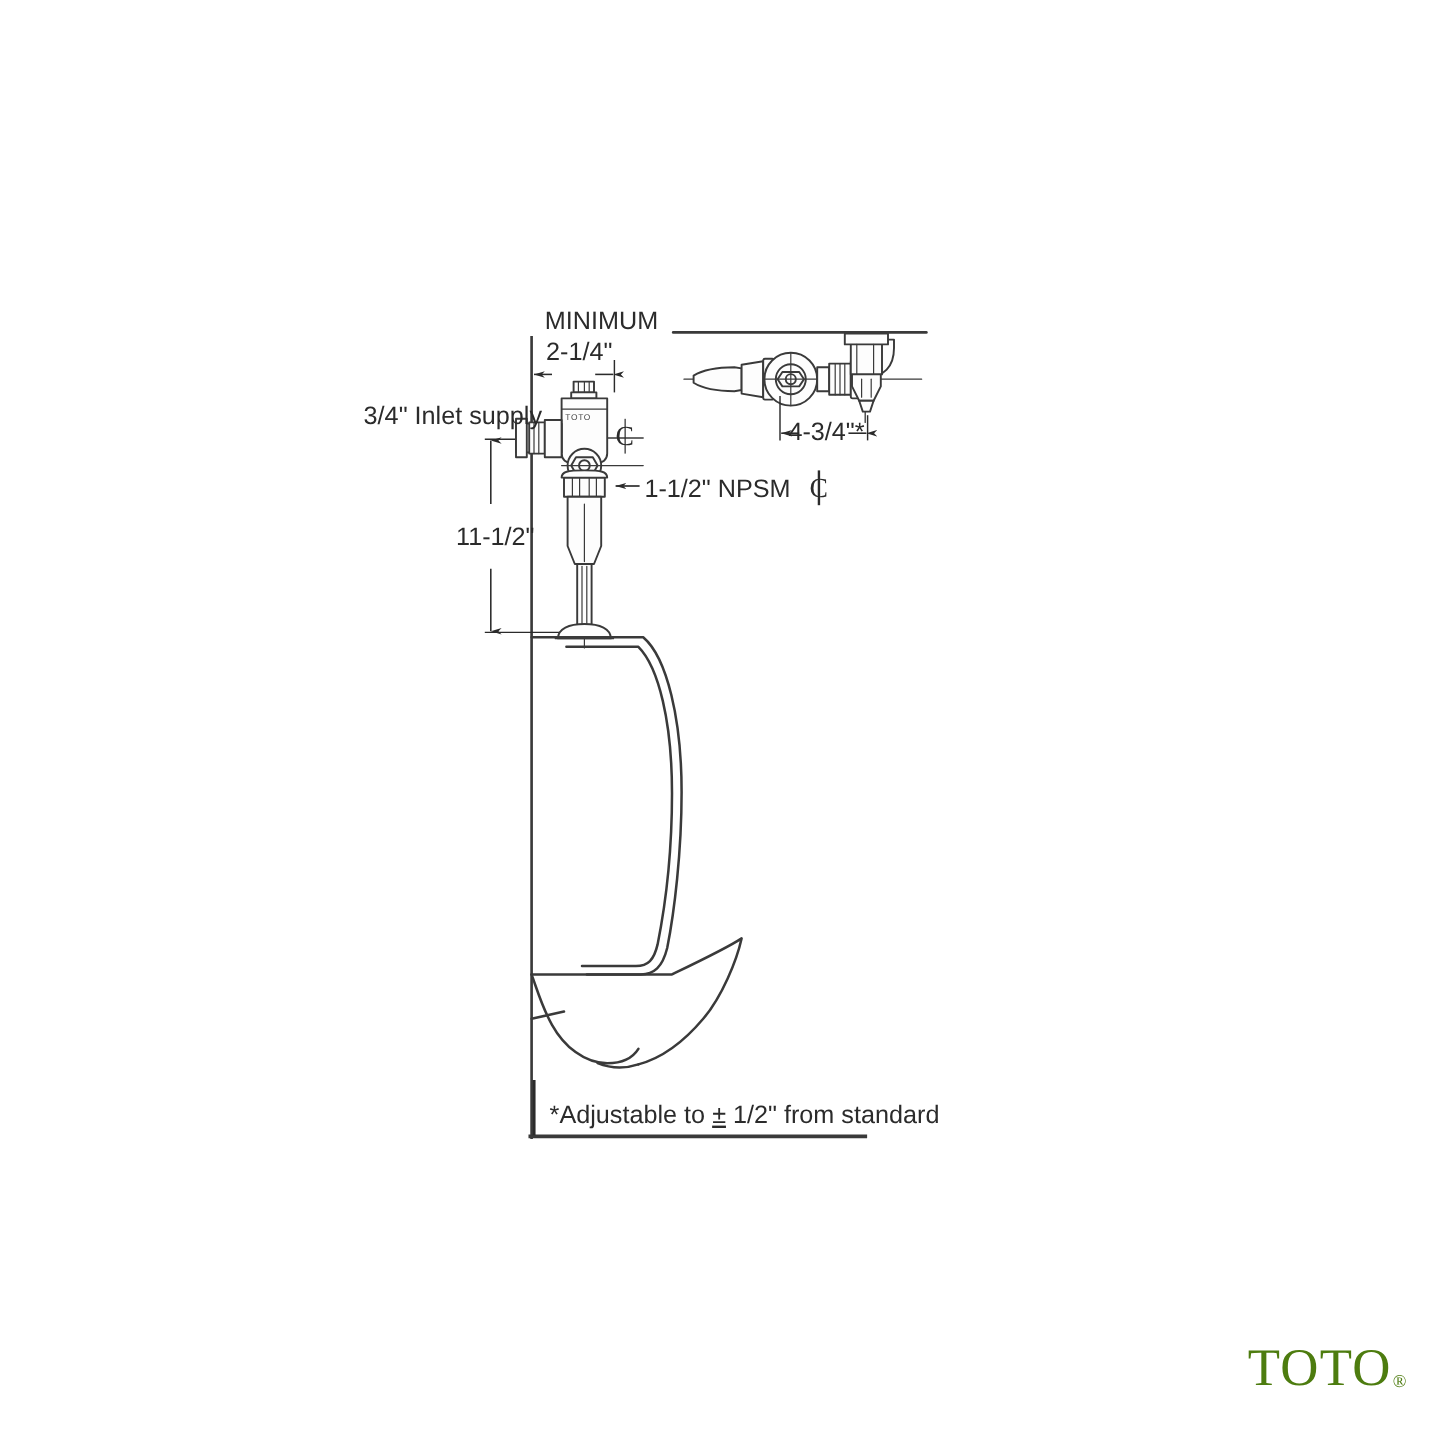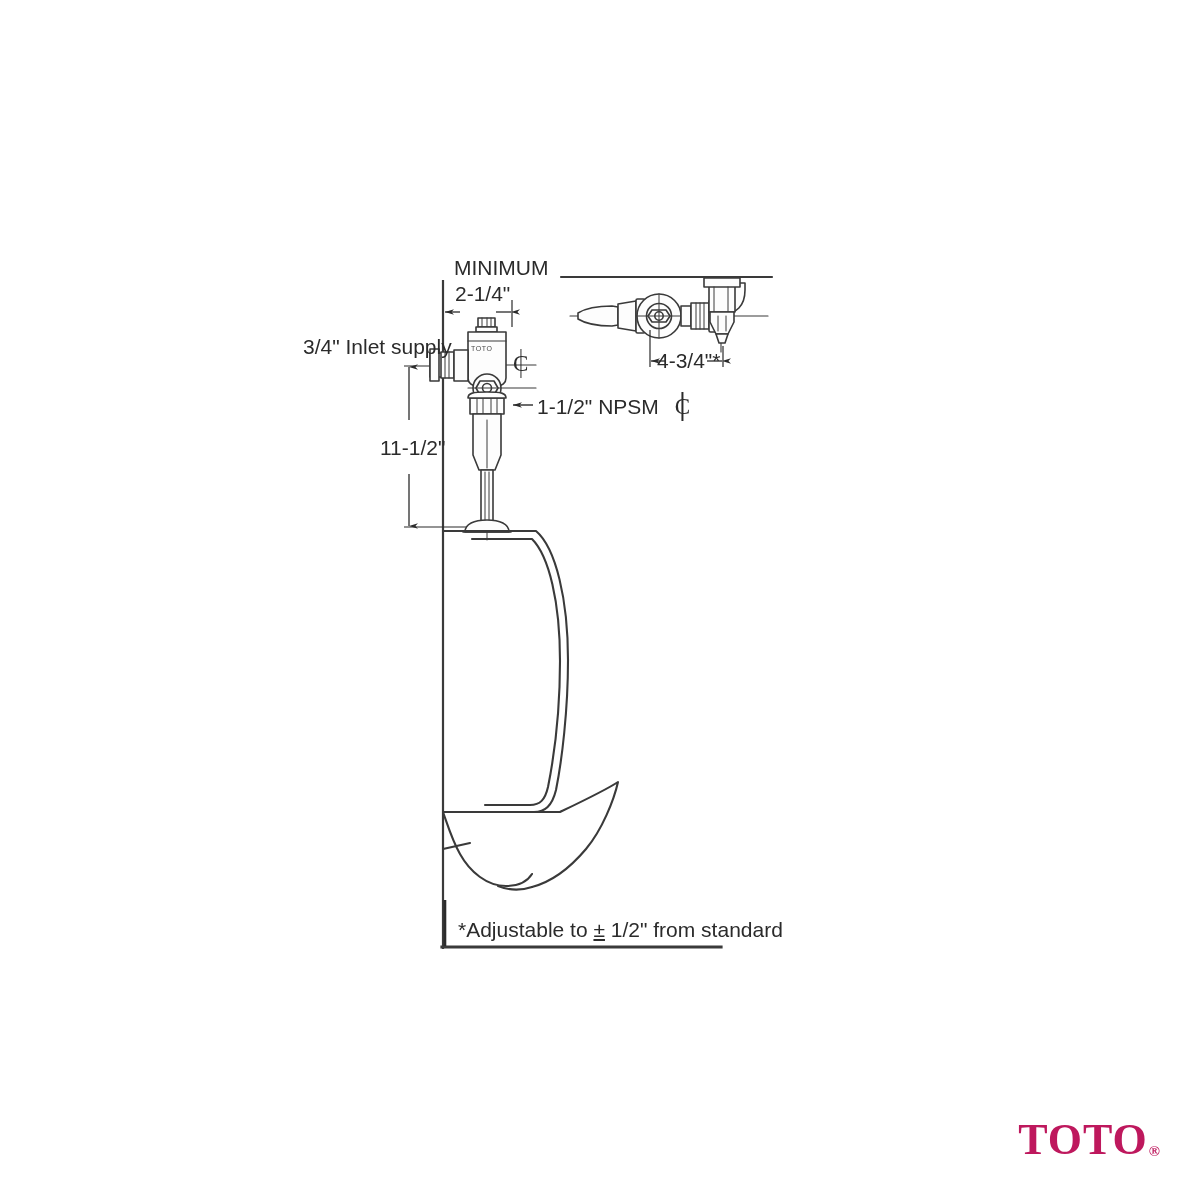--- a/index.html
+++ b/index.html
@@ -26,27 +26,27 @@
   .anno {
     position: absolute;
     color: #2b2b2b;
     font-family: "Liberation Sans", sans-serif;
     white-space: nowrap;
     line-height: 1;
   }
   .anno-lg { font-size: 21px; }
   .brand {
     position: absolute;
-    right: 40px;
+    right: 28px;
     bottom: 38px;
     font-family: "Liberation Serif", serif;
-    font-weight: bold;
+    font-weight: normal;
     font-size: 44px;
     letter-spacing: 1px;
-    color: #be185d;
+    color: #4d7c0f;
     line-height: 1;
   }
   .brand .reg {
     font-size: 15px;
     vertical-align: baseline;
     position: relative;
     top: 2px;
     left: 1px;
   }
   .cl-sym {

